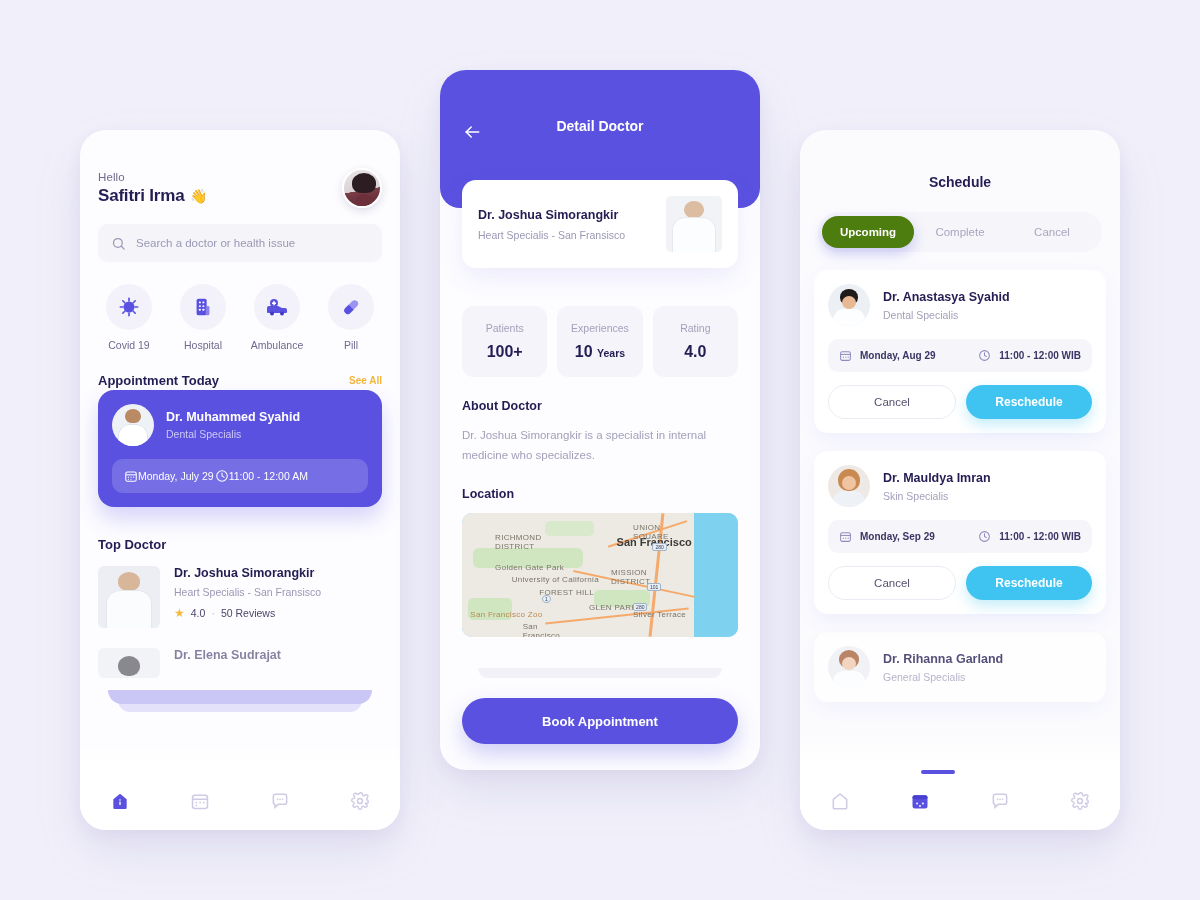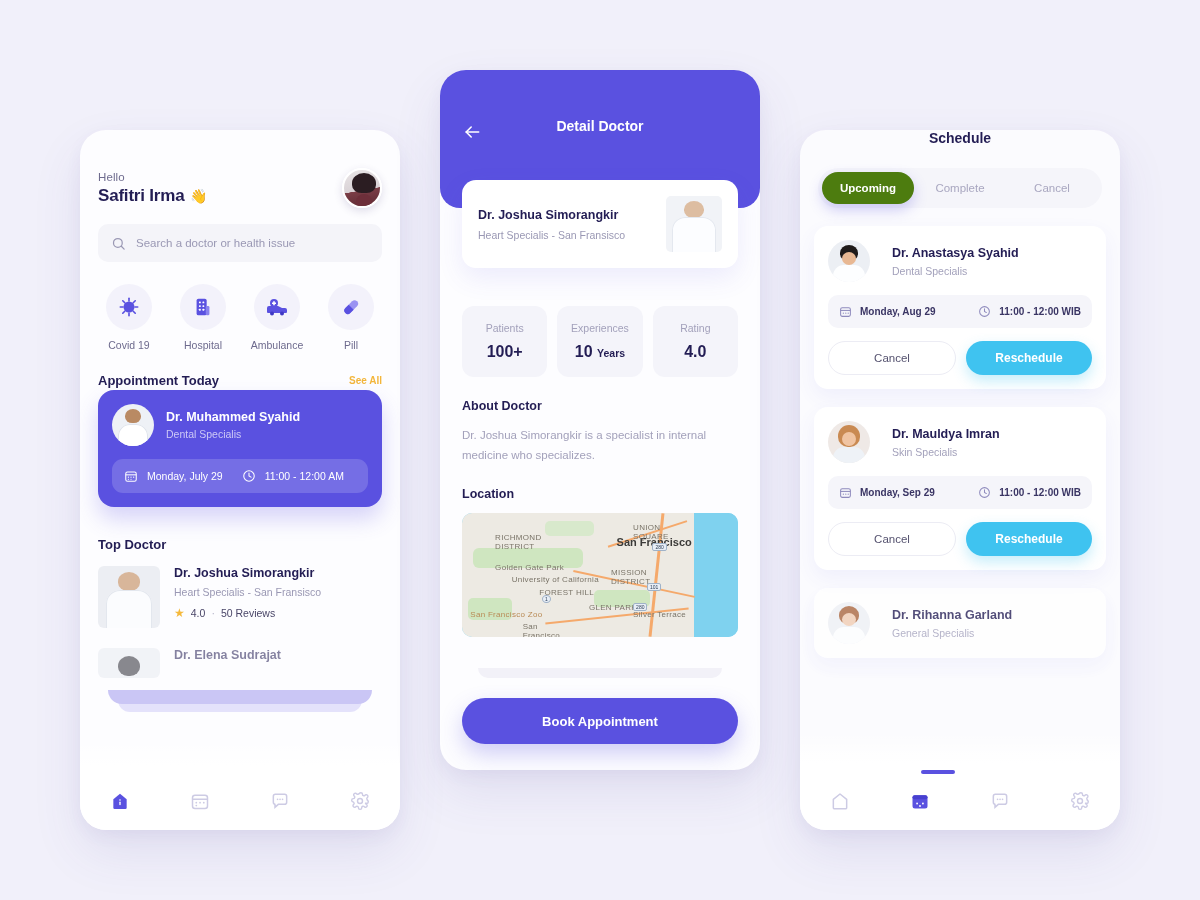--- a/index.html
+++ b/index.html
@@ -65,21 +65,21 @@
   .appt-doc { display:flex; align-items:center; gap:12px; }
   .doc-circle {
     width:42px;height:42px;border-radius:50%;background:#eef1f6;flex:0 0 42px;position:relative;overflow:hidden;
   }
   .doc-circle.m1::before{content:"";position:absolute;left:13px;top:5px;width:16px;height:14px;border-radius:50% 50% 45% 45%;background:#b98a63;}
   .doc-circle.m1::after{content:"";position:absolute;left:6px;top:20px;width:30px;height:24px;border-radius:12px 12px 0 0;background:#fff;box-shadow: inset 0 0 0 1px #dfe4ec;}
   .appt-name { font-size:12.5px; font-weight:700; color:#ffffff; }
   .appt-spec { font-size:10.5px; color:#cdc8f6; margin-top:4px; }
   .appt-when {
     margin-top:13px; background:rgba(255,255,255,.17); border-radius:11px;
-    display:flex; align-items:center; gap:9px; padding:10px 12px;
+    display:flex; align-items:center; padding:10px 12px;
   }
   .appt-when .t { font-size:10.5px; color:#ffffff; white-space:nowrap; }
   .appt-sep { width:1px; }
 
   .top-doc-title { padding: 30px 18px 0 18px; font-size:13px; font-weight:700; color:#231d54; }
   .tdoc {
     margin: 14px 18px 0 18px; display:flex; gap:14px; align-items:flex-start;
   }
   .tdoc-photo { width:62px;height:62px;border-radius:6px;background:#eceef3;position:relative;overflow:hidden;flex:0 0 62px;}
   .tdoc-photo.p1::before{content:"";position:absolute;left:20px;top:6px;width:22px;height:19px;border-radius:50% 50% 45% 45%;background:#d8b69a;}
@@ -145,33 +145,33 @@
   .book-btn {
     position:absolute; left:22px; right:22px; bottom:26px; height:46px; border-radius:24px;
     background:#5a51e0; color:#fff; font-size:13px; font-weight:700;
     display:flex; align-items:center; justify-content:center; border:none; cursor:pointer;
     box-shadow:0 10px 22px rgba(90,81,224,.28);
   }
   .det-divider { position:absolute; left:38px; right:38px; bottom:92px; height:10px; border-radius:0 0 10px 10px; background:#f2f1f8; }
 
   
   #phone-sched { left:800px; top:130px; width:320px; height:700px; background:#fbfbfe; }
-  .sch-title { text-align:center; font-size:14px; font-weight:700; color:#231d54; }
+  .sch-title { padding-top:44px; text-align:center; font-size:14px; font-weight:700; color:#231d54; }
   .tabs {
     margin:22px 18px 0 18px; height:40px; border-radius:20px; background:#f5f5fa;
     display:flex; align-items:center; padding:4px;
   }
   .tab { flex:1; height:32px; border-radius:16px; display:flex; align-items:center; justify-content:center;
          font-size:11.5px; color:#a9a7c0; cursor:pointer; }
   .tab.active { background:#4d7c0f; color:#fff; font-weight:700; box-shadow:0 6px 14px rgba(90,81,224,.28); }
 
   .sch-card { margin:18px 14px 0 14px; background:#fff; border-radius:14px; padding:14px;
               box-shadow:0 8px 20px rgba(90,81,224,.07); }
   .sch-card.dim { opacity:.78; }
-  .sch-top { display:flex; align-items:center; gap:22px; }
+  .sch-top { display:flex; align-items:center; gap:13px; }
   .sch-av { width:42px;height:42px;border-radius:50%;flex:0 0 42px;position:relative;overflow:hidden;background:#eef1f6;}
   .sch-av i { position:absolute; }
   .sch-name { font-size:12.5px; font-weight:700; color:#231d54; }
   .sch-spec { font-size:10.5px; color:#a3a1bb; margin-top:5px; }
   .sch-when { margin-top:13px; background:#f5f5fa; border-radius:10px; padding:10px 11px;
               display:flex; align-items:center; gap:8px; }
   .sch-when .t { font-size:10px; font-weight:700; color:#3a3564; white-space:nowrap; }
   .sch-btns { margin-top:13px; display:flex; gap:10px; }
   .btn-cancel { flex:1; height:34px; border-radius:18px; background:#fff; border:1px solid #ececf4;
                 font-size:11.5px; color:#55526f; cursor:pointer; }

